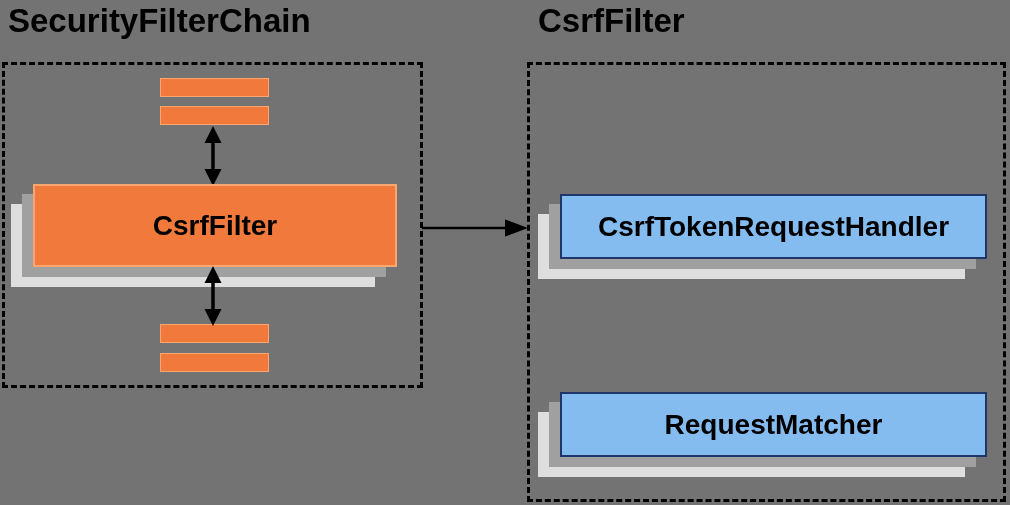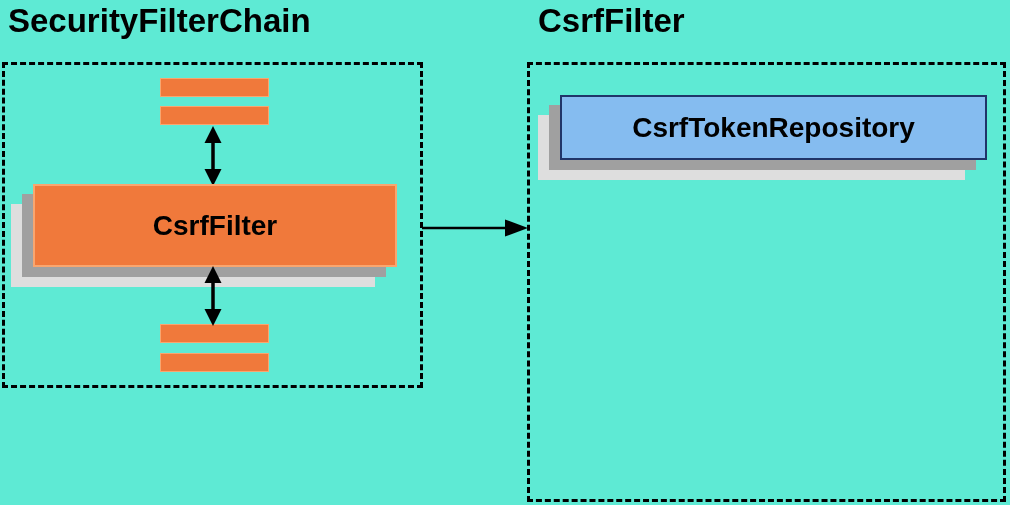--- a/index.html
+++ b/index.html
@@ -11,21 +11,21 @@
     --shadow-light:#DEDEDE;
     --arrow:#000000;
     --dashed:#000000;
     --text:#000000;
   }
   html,body{margin:0;padding:0;background:#ffffff;}
   #canvas{
     position:relative;
     width:1010px;
     height:505px;
-    background:#5eead4;
+    background:#737373;
     font-family:"Liberation Sans", sans-serif;
     overflow:hidden;
   }
   .panel-title{
     position:absolute;
     font-size:33px;
     font-weight:bold;
     color:var(--text);
     white-space:nowrap;
     line-height:1.1;
@@ -123,20 +123,23 @@
     <line class="arrow-shaft" x1="11" y1="12" x2="11" y2="48" stroke-width="3.5"></line>
     <polygon class="arrow-head" points="11,0 2.5,17 19.5,17"></polygon>
     <polygon class="arrow-head" points="11,60 2.5,43 19.5,43"></polygon>
   </svg>
 
   <svg id="h-arrow" class="arrow-svg" width="106" height="24" viewBox="0 0 106 24">
     <line class="arrow-shaft" x1="0" y1="12" x2="84" y2="12" stroke-width="2.5"></line>
     <polygon class="arrow-head" points="106,12 83,3.5 83,20.5"></polygon>
   </svg>
 
-  <div id="component-1" class="component-box">
-    <span class="box-label">CsrfTokenRepository</span>
+
+  <div id="component-2" class="component-box">
+    <span class="box-label">CsrfTokenRequestHandler</span>
   </div>
 
 
-
+  <div id="component-4" class="component-box">
+    <span class="box-label">RequestMatcher</span>
+  </div>
 
 </div>
 
 </body></html>

